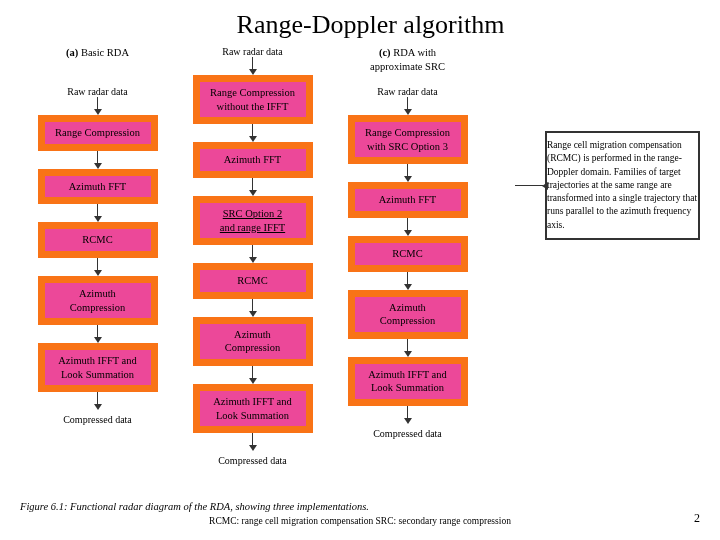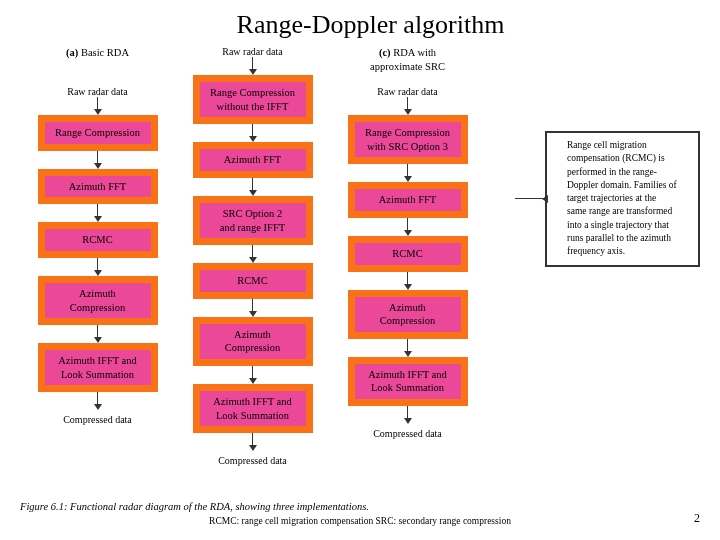--- a/index.html
+++ b/index.html
@@ -89,21 +89,21 @@
     .compressed-label {
       font-size: 10px;
       margin-top: 4px;
       text-align: center;
     }
     
     .tooltip-box {
       position: absolute;
       border: 2px solid #333;
       background: #fff;
-      padding: 6px 20px;
+      padding: 6px 0;
       font-size: 9.5px;
       line-height: 1.4;
       width: 155px;
       right: 20px;
       top: 85px;
     }
     
     .figure-caption {
       position: absolute;
       bottom: 28px;
@@ -156,21 +156,21 @@
   </div>
 
   <div class="column">
     <div class="raw-label">Raw radar data</div>
     <div class="arrow-down"></div>
     <div class="box" style="white-space:pre-line;">Range Compression
 without the IFFT</div>
     <div class="arrow-down"></div>
     <div class="box">Azimuth FFT</div>
     <div class="arrow-down"></div>
-    <div class="box" style="white-space:pre-line;">SRC Option 2
+    <div class="box" style="white-space:pre-line;text-decoration:underline;">SRC Option 2
 and range IFFT</div>
     <div class="arrow-down"></div>
     <div class="box">RCMC</div>
     <div class="arrow-down"></div>
     <div class="box" style="white-space:pre-line;">Azimuth
 Compression</div>
     <div class="arrow-down"></div>
     <div class="box" style="white-space:pre-line;">Azimuth IFFT and
 Look Summation</div>
     <div class="arrow-down"></div>

